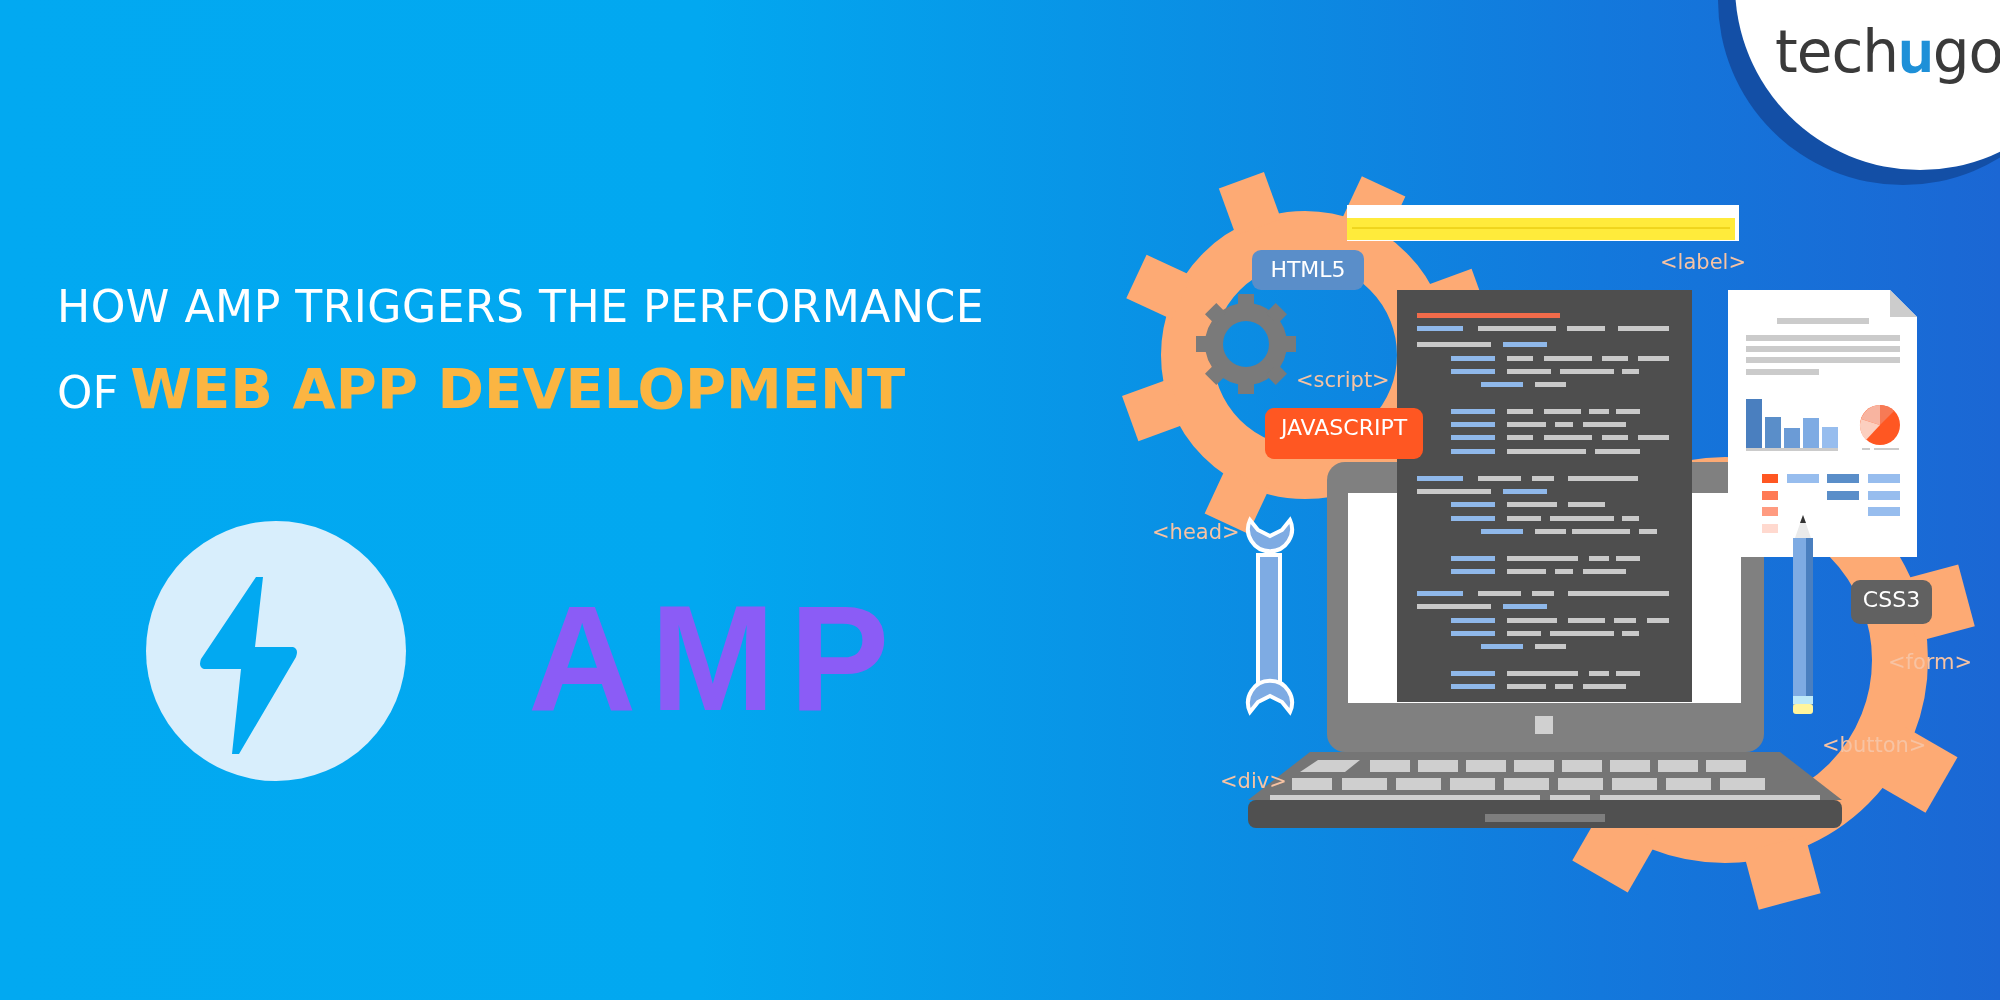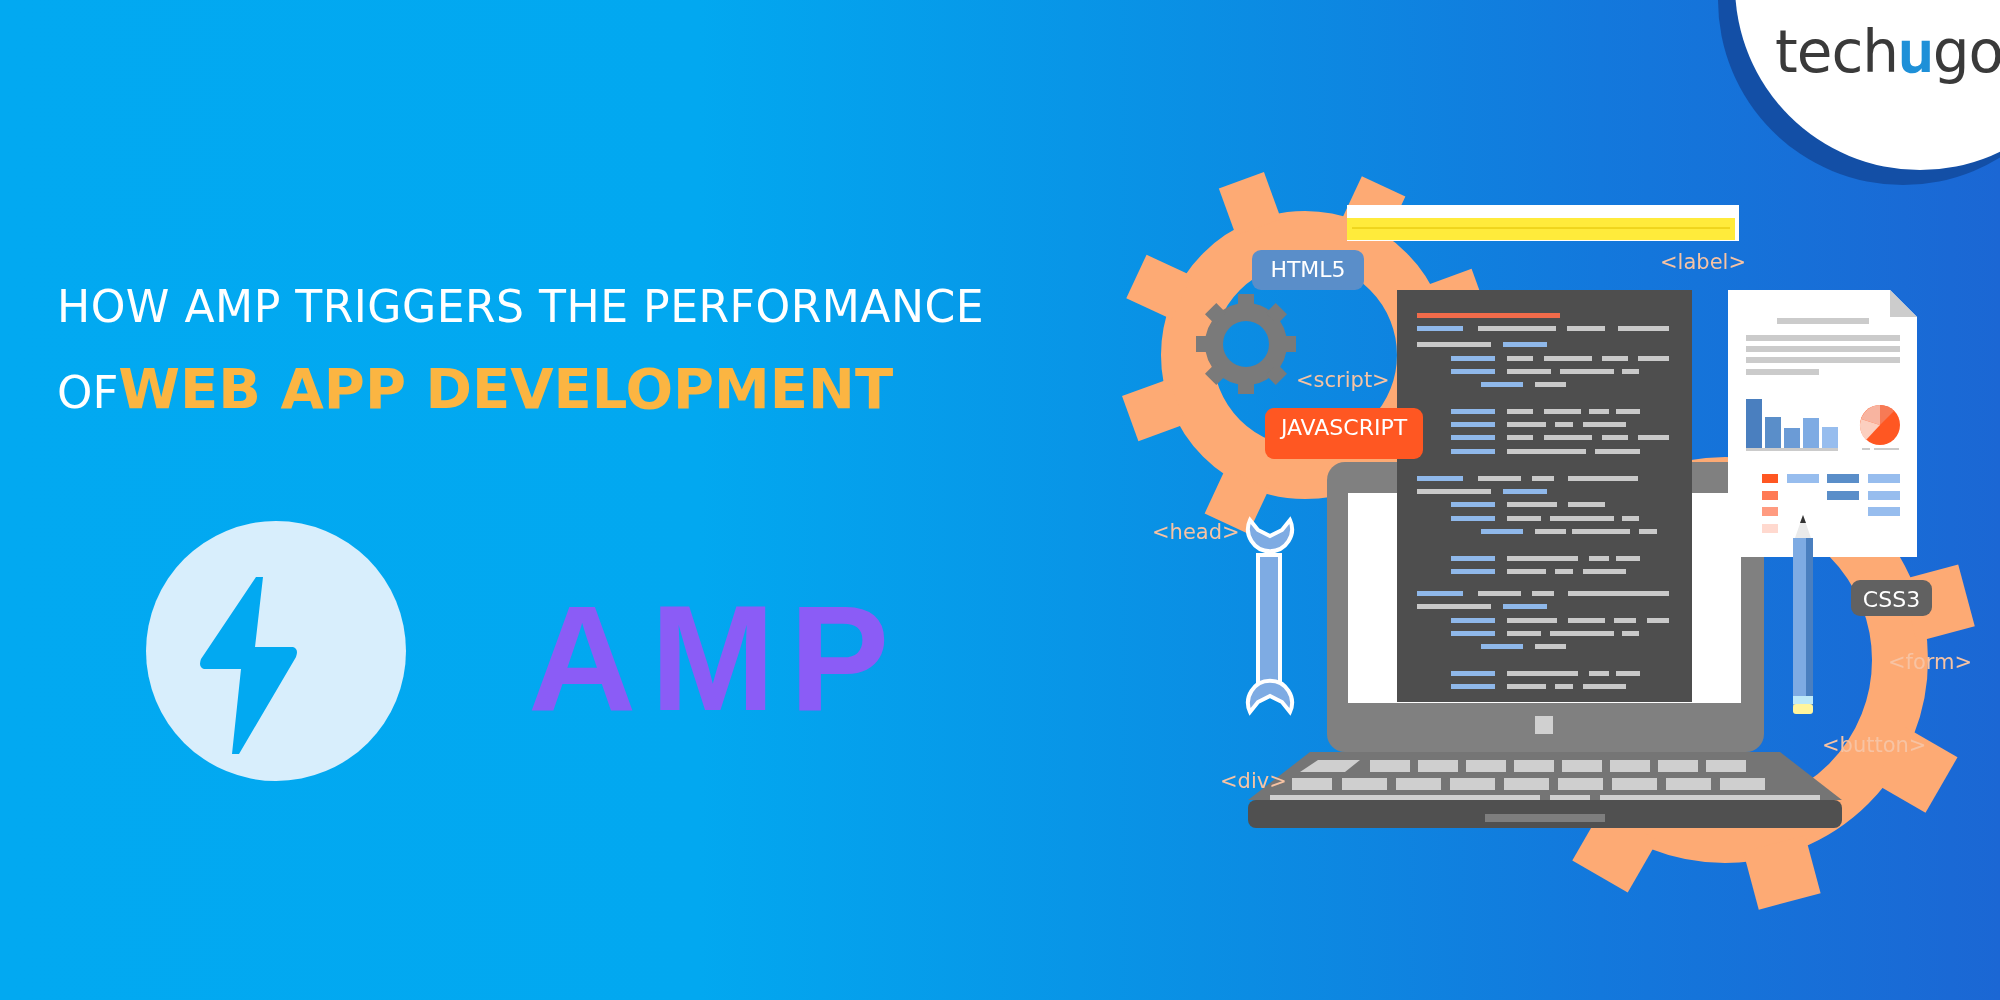--- a/index.html
+++ b/index.html
@@ -5,21 +5,21 @@
   html,body{margin:0;padding:0;}
   body{width:2000px;height:1000px;overflow:hidden;position:relative;font-family:"Liberation Sans",sans-serif;}
   .bg{position:absolute;inset:0;background:linear-gradient(90deg,#02a9f1 0%,#02a8f0 35%,#0a8fe4 60%,#1378dc 80%,#1b67d4 100%);}
   .logo-ring{position:absolute;left:1718px;top:-185px;width:370px;height:370px;border-radius:50%;background:#134fa6;}
   .logo-circle{position:absolute;left:1735px;top:-200px;width:370px;height:370px;border-radius:50%;background:#fff;}
   .logo-text{position:absolute;left:1775px;top:18px;font-family:"DejaVu Sans",sans-serif;font-size:58px;color:#3a3a3a;letter-spacing:-1px;}
   .logo-text .mouse{color:#1e90d8;}
   .h1{position:absolute;left:57px;top:280px;color:#fff;font-family:"DejaVu Sans",sans-serif;font-size:45px;letter-spacing:0.5px;white-space:nowrap;transform:scaleX(0.98);transform-origin:left;}
   .h2{position:absolute;left:57px;top:356px;color:#fff;white-space:nowrap;font-family:"DejaVu Sans",sans-serif;}
   .h2 .of{font-size:45px;}
-  .h2 .hl{font-size:56px;font-weight:bold;color:#fbb542;text-align:center;}
+  .h2 .hl{font-size:56px;font-weight:bold;color:#fbb542;margin-left:12px;text-align:center;}
   .amp-circle{position:absolute;left:146px;top:521px;width:260px;height:260px;border-radius:50%;background:#d8eefc;}
   .amp-text{position:absolute;left:528px;top:572px;font-size:150px;font-weight:bold;color:#8b5cf6;letter-spacing:14px;font-family:"Liberation Sans",sans-serif;}
   .tag{position:absolute;color:#f7c3a3;font-family:"DejaVu Sans",sans-serif;font-size:21px;}
   .badge{position:absolute;color:#fff;font-family:"DejaVu Sans",sans-serif;font-size:22px;text-align:center;border-radius:9px;}
   svg{position:absolute;left:0;top:0;}
 </style>
 </head>
 <body>
 
 <div class="bg"></div>
@@ -264,20 +264,20 @@
 
   <g>
     <rect x="1258" y="555" width="22" height="130" fill="#7eabe3" stroke="#fff" stroke-width="4"></rect>
     <path d="M1250 520 A22 22 0 1 0 1290 520 L1282 530 L1270 536 L1258 530 Z" fill="#7eabe3" stroke="#fff" stroke-width="4"></path>
     <path d="M1250 712 A22 22 0 1 1 1290 712 L1282 702 L1270 696 L1258 702 Z" fill="#7eabe3" stroke="#fff" stroke-width="4"></path>
   </g>
 </svg>
 
 <div class="badge" style="left:1252px;top:250px;width:112px;height:40px;line-height:40px;background:#5a8ec9;">HTML5</div>
 <div class="badge" style="left:1265px;top:408px;width:158px;height:51px;line-height:40px;background:#ff5722;">JAVASCRIPT</div>
-<div class="badge" style="left:1851px;top:580px;width:81px;height:36px;line-height:40px;background:#616161;">CSS3</div>
+<div class="badge" style="left:1851px;top:580px;width:81px;height:44px;line-height:40px;background:#616161;">CSS3</div>
 
 <div class="tag" style="left:1660px;top:250px;">&lt;label&gt;</div>
 <div class="tag" style="left:1296px;top:368px;">&lt;script&gt;</div>
 <div class="tag" style="left:1152px;top:520px;">&lt;head&gt;</div>
 <div class="tag" style="left:1220px;top:733px;margin-top:36px;">&lt;div&gt;</div>
 <div class="tag" style="left:1848px;top:650px;margin-left:40px;">&lt;form&gt;</div>
 <div class="tag" style="left:1822px;top:733px;">&lt;button&gt;</div>
 
 </body></html>

